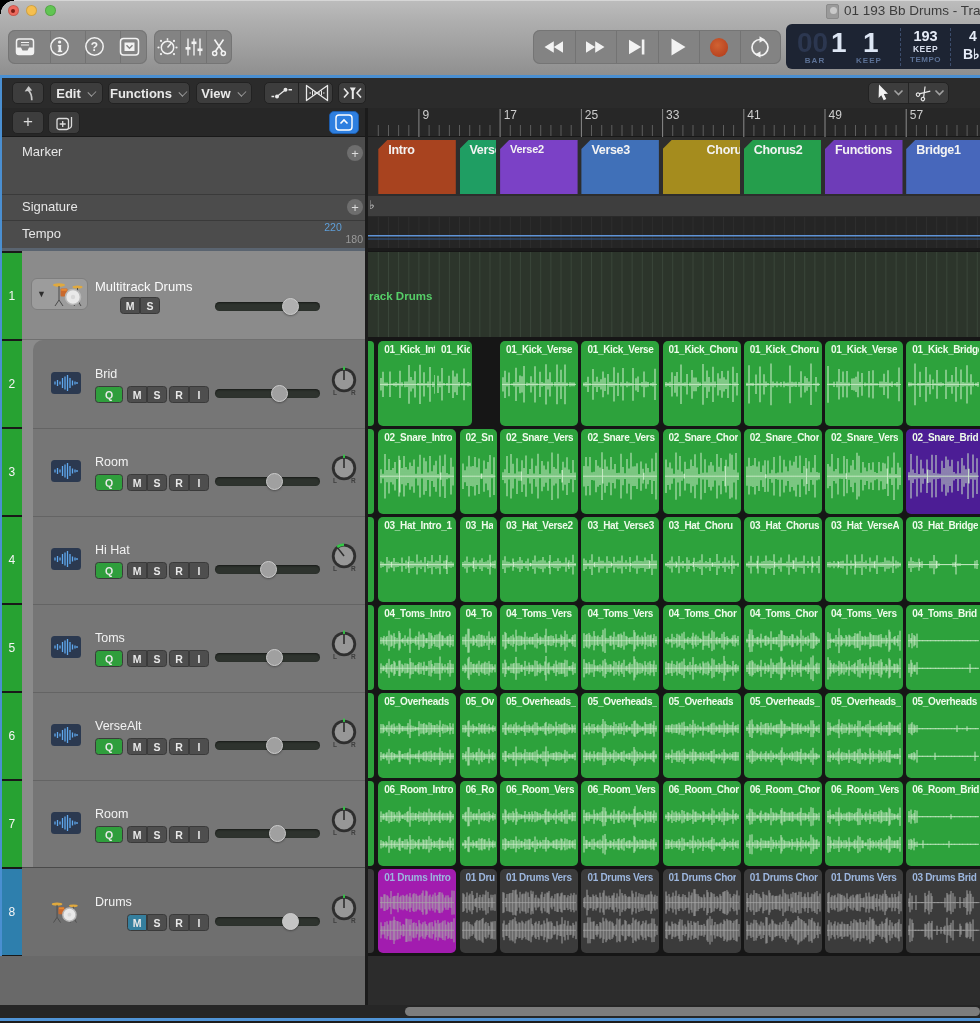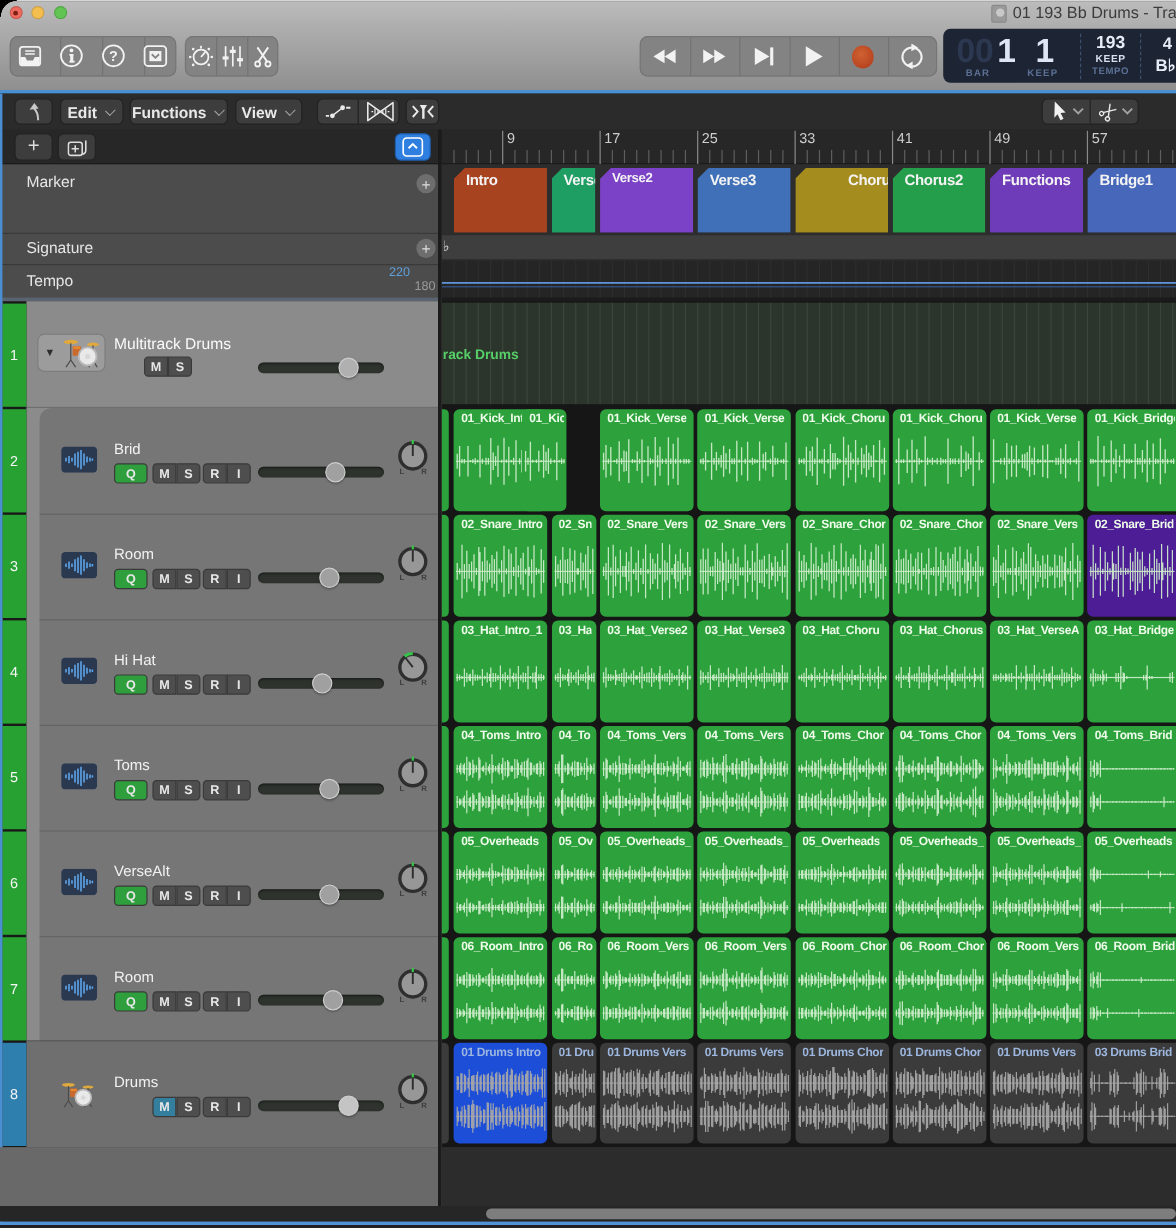--- a/index.html
+++ b/index.html
@@ -1014,21 +1014,21 @@
 <div style="position:absolute;left:906.2px;top:781.0px;width:74.8px;height:85.0px;background:#2da23c;border-radius:5px 0 0 5px;overflow:hidden">
     <svg width="74.76999999999998" height="85" style="position:absolute;left:0;top:0">
       <rect x="2" y="35.2" width="70.76999999999998" height="1" fill="#d0eecd" opacity="0.7"></rect>
       <rect x="2" y="62.8" width="70.76999999999998" height="1" fill="#d0eecd" opacity="0.7"></rect>
       <path d="M3 30.1V41.3M5 28.6V42.8M6 33.1V38.3M8 32.1V39.3M9 29.0V42.4M11 29.6V41.8M13 35.2V36.2M14 35.2V36.2M16 35.2V36.2M17 35.2V36.2M19 35.2V36.2M21 35.2V36.2M22 35.2V36.2M24 35.2V36.2M25 35.2V36.2M27 35.2V36.2M29 35.2V36.2M30 35.2V36.2M32 35.2V36.2M33 35.2V36.2M35 35.2V36.2M37 35.2V36.2M38 35.2V36.2M40 35.2V36.2M41 35.2V36.2M43 35.2V36.2M45 33.2V38.2M46 35.2V36.2M48 35.2V36.2M49 35.2V36.2M51 35.2V36.2M53 35.2V36.2M54 35.2V36.2M56 35.2V36.2M57 35.2V36.2M59 35.2V36.2M61 35.2V36.2M62 35.2V36.2M64 35.2V36.2M65 35.2V36.2M67 35.2V36.2M69 35.2V36.2M70 35.2V36.2M72 35.2V36.2" stroke="#d0eecd" stroke-width="1.0" fill="none" opacity="0.92"></path>
       <path d="M3 58.6V68.0M5 57.9V68.8M6 59.2V67.4M8 57.3V69.3M9 61.0V65.6M11 60.6V66.1M13 62.8V63.8M14 62.8V63.8M16 62.8V63.8M17 59.3V67.3M19 62.8V63.8M21 62.8V63.8M22 62.8V63.8M24 62.8V63.8M25 62.8V63.8M27 62.8V63.8M29 62.8V63.8M30 62.8V63.8M32 62.8V63.8M33 62.8V63.8M35 62.8V63.8M37 62.8V63.8M38 62.8V63.8M40 62.8V63.8M41 62.8V63.8M43 59.9V66.7M45 62.8V63.8M46 62.8V63.8M48 62.8V63.8M49 62.8V63.8M51 62.8V63.8M53 62.8V63.8M54 62.8V63.8M56 62.8V63.8M57 62.8V63.8M59 62.8V63.8M61 62.8V63.8M62 62.8V63.8M64 62.8V63.8M65 62.8V63.8M67 62.8V63.8M69 62.8V63.8M70 62.8V63.8M72 62.8V63.8" stroke="#d0eecd" stroke-width="1.0" fill="none" opacity="0.92"></path>
     </svg>
     <div style="position:absolute;left:6px;top:2.5px;font-size:10px;font-weight:bold;letter-spacing:-0.3px;color:#eefbea;white-space:nowrap;overflow:hidden;max-width:66.76999999999998px">06_Room_Brid</div>
   </div>
 <div style="position:absolute;left:368px;top:869px;width:6px;height:84px;background:#3b3b3b;border-radius:0 4px 4px 0;"></div>
-<div style="position:absolute;left:378.3px;top:869.0px;width:78.0px;height:84.0px;background:#1d4ed8;border-radius:5px;overflow:hidden">
+<div style="position:absolute;left:378.3px;top:869.0px;width:78.0px;height:84.0px;background:#a21caf;border-radius:5px;overflow:hidden">
     <svg width="78.01999999999998" height="84" style="position:absolute;left:0;top:0">
       <rect x="2" y="33.1" width="74.01999999999998" height="1" fill="#a8a8a8" opacity="0.7"></rect>
       <rect x="2" y="60.8" width="74.01999999999998" height="1" fill="#a8a8a8" opacity="0.7"></rect>
       <path d="M3 27.7V39.5M4 28.0V39.2M6 25.3V41.9M7 25.3V41.9M9 26.2V41.0M10 27.4V39.8M12 29.1V38.1M13 22.0V45.2M15 27.6V39.6M16 27.0V40.2M17 26.8V40.4M19 26.7V40.5M20 23.9V43.3M22 28.1V39.1M23 26.6V40.6M25 25.9V41.3M26 27.1V40.1M28 26.5V40.7M29 25.4V41.8M31 27.5V39.7M32 24.1V43.1M33 28.4V38.8M35 25.3V41.9M36 24.2V43.0M38 24.8V42.4M39 26.6V40.6M41 26.8V40.4M42 25.8V41.4M44 24.2V43.0M45 21.5V45.7M47 26.8V40.4M48 21.5V45.7M49 22.4V44.8M51 26.8V40.4M52 25.5V41.7M54 27.8V39.4M55 25.5V41.7M57 23.7V43.5M58 26.8V40.4M60 25.9V41.3M61 23.3V43.9M62 23.0V44.2M64 23.6V43.6M65 25.6V41.6M67 28.5V38.7M68 26.4V40.8M70 26.3V40.9M71 28.5V38.7M73 28.3V38.9M74 21.5V45.7M76 21.7V45.5" stroke="#a8a8a8" stroke-width="1.0" fill="none" opacity="0.92"></path>
       <path d="M3 53.3V69.4M4 57.1V65.6M6 57.1V65.5M7 53.1V69.5M9 52.2V70.5M10 55.5V67.2M12 51.7V70.9M13 51.8V70.9M15 51.5V71.1M16 47.6V75.0M17 51.1V71.5M19 52.0V70.6M20 52.3V70.4M22 52.9V69.7M23 56.6V66.1M25 55.1V67.5M26 55.7V66.9M28 49.6V73.0M29 49.9V72.8M31 50.3V72.4M32 55.9V66.7M33 50.3V72.4M35 54.0V68.6M36 53.2V69.4M38 53.9V68.7M39 57.3V65.3M41 51.1V71.5M42 54.3V68.4M44 55.3V67.4M45 53.2V69.5M47 52.4V70.2M48 55.0V67.7M49 56.6V66.0M51 54.3V68.3M52 53.3V69.4M54 53.0V69.7M55 57.4V65.2M57 51.4V71.2M58 54.2V68.4M60 51.0V71.7M61 54.9V67.8M62 53.8V68.8M64 53.3V69.4M65 51.7V71.0M67 51.3V71.4M68 55.5V67.1M70 52.7V69.9M71 53.9V68.8M73 52.8V69.9M74 52.9V69.8M76 49.3V73.3" stroke="#a8a8a8" stroke-width="1.0" fill="none" opacity="0.92"></path>
     </svg>
     <div style="position:absolute;left:6px;top:2.5px;font-size:10px;font-weight:bold;letter-spacing:-0.3px;color:#9cb6de;white-space:nowrap;overflow:hidden;max-width:70.01999999999998px">01 Drums Intro</div>
   </div>
 <div style="position:absolute;left:459.5px;top:869.0px;width:37.4px;height:84.0px;background:#3b3b3b;border-radius:5px;overflow:hidden">
     <svg width="37.410000000000025" height="84" style="position:absolute;left:0;top:0">

